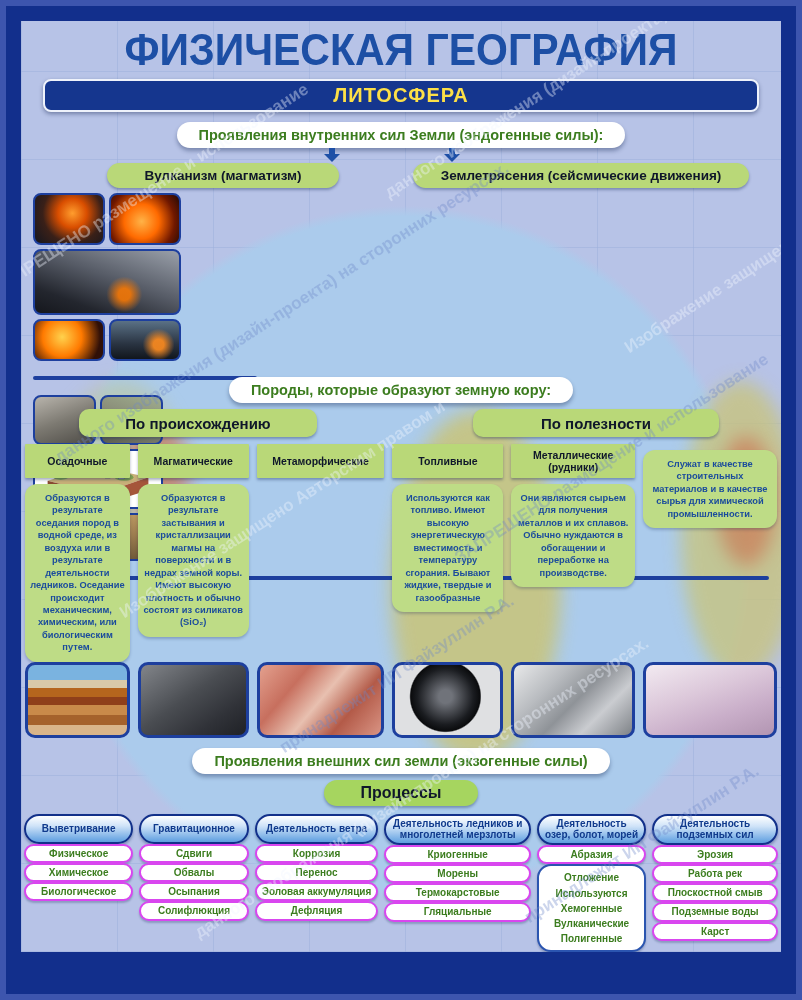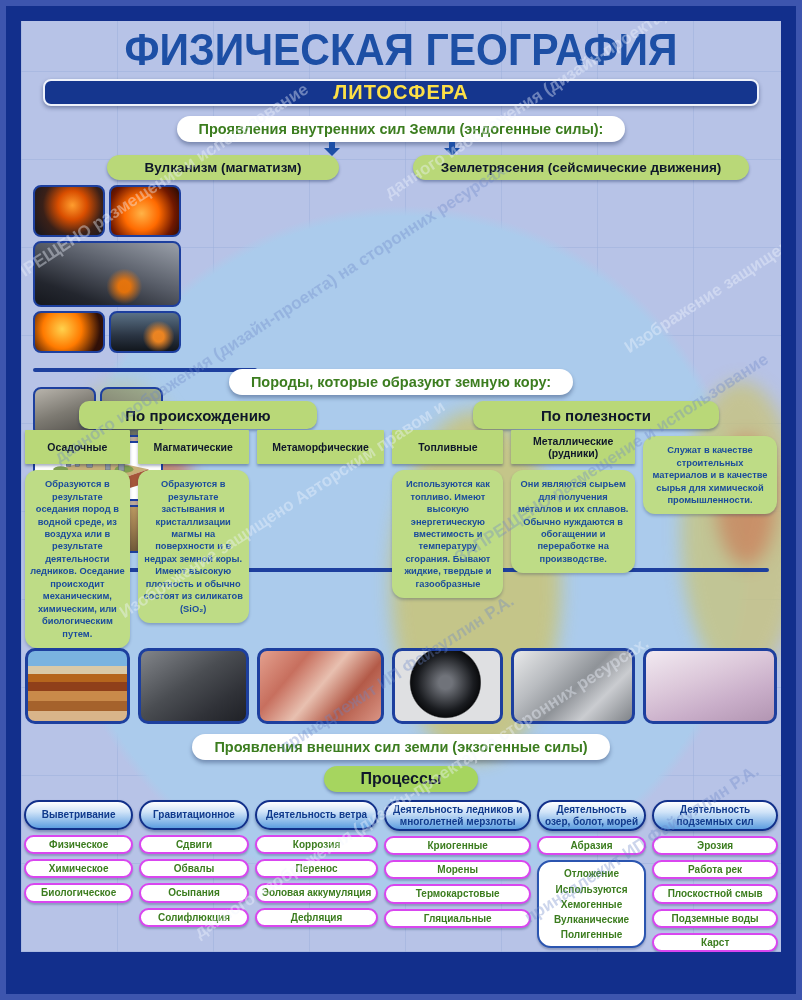--- a/index.html
+++ b/index.html
@@ -74,21 +74,21 @@
   .rock-photo{height:76px;margin-top:auto;border-width:3px;border-radius:10px;}
   .ph-sedimentary-rock{background:linear-gradient(180deg,#7ab3e0 0 22%,#d9c9a8 22% 33%,#b5651d 33% 45%,#8f3f1a 45% 57%,#c98a4a 57% 71%,#a5622c 71% 85%,#d9b58a 85% 100%);}
   .ph-igneous-rock{background:linear-gradient(145deg,#82858a,#4a4d52 45%,#303238 75%,#1f2126);}
   .ph-metamorphic-rock{background:linear-gradient(130deg,#e3a08e,#c76f5e 28%,#e8c0b0 50%,#b35a48 72%,#d99484);}
   .ph-fuel-rock{background:radial-gradient(circle at 48% 45%,#70737a 0 10%,#1a1c20 42%,#0a0b0d 52%,#dfe0e2 54%);}
   .ph-metallic-ore{background:linear-gradient(135deg,#e8e9ea,#b9bcc0 30%,#8f9398 52%,#caccd0 72%,#7e8287);}
   .ph-nonmetallic-mineral{background:linear-gradient(160deg,#f2eaf1,#dcc8da 40%,#c9aec9 68%,#b295b2);}
   
   .processes-pill{margin:6px auto 0;width:max-content;padding:4px 36px;font-size:16px;border-radius:18px;background:#a6d55f;}
   #process-columns{display:flex;gap:6px;margin:8px 3px 0;flex:1;}
-  .proc-col{display:flex;flex-direction:column;gap:5px;min-width:0;}
+  .proc-col{display:flex;flex-direction:column;min-width:0;}
   .bpill{background:linear-gradient(180deg,#ffffff 0%,#cfe3f8 38%,#5d9ee0 100%);border:2px solid #12308a;border-radius:18px;
          color:#103a8c;font-weight:bold;font-size:10px;line-height:1.15;min-height:30px;box-sizing:border-box;
          display:flex;align-items:center;justify-content:center;text-align:center;padding:2px 6px;box-shadow:0 2px 3px rgba(10,30,80,.35);}
   .wpill{background:#ffffff;border:2px solid #d946ef;border-radius:13px;color:#3c7d1f;font-weight:bold;font-size:10px;line-height:1.12;
          min-height:17px;box-sizing:border-box;display:flex;align-items:center;justify-content:center;text-align:center;
          padding:2px 4px;box-shadow:0 2px 2px rgba(10,30,80,.25);}
   .wbox{background:#ffffff;border:2px solid #2b55b0;border-radius:14px;padding:6px 3px;display:flex;flex-direction:column;gap:4px;
         color:#3c7d1f;font-weight:bold;text-align:center;box-shadow:0 2px 2px rgba(10,30,80,.25);}
   .wbox-title{font-size:10px;margin-bottom:1px;}
   .wbox-item{font-size:10px;}

